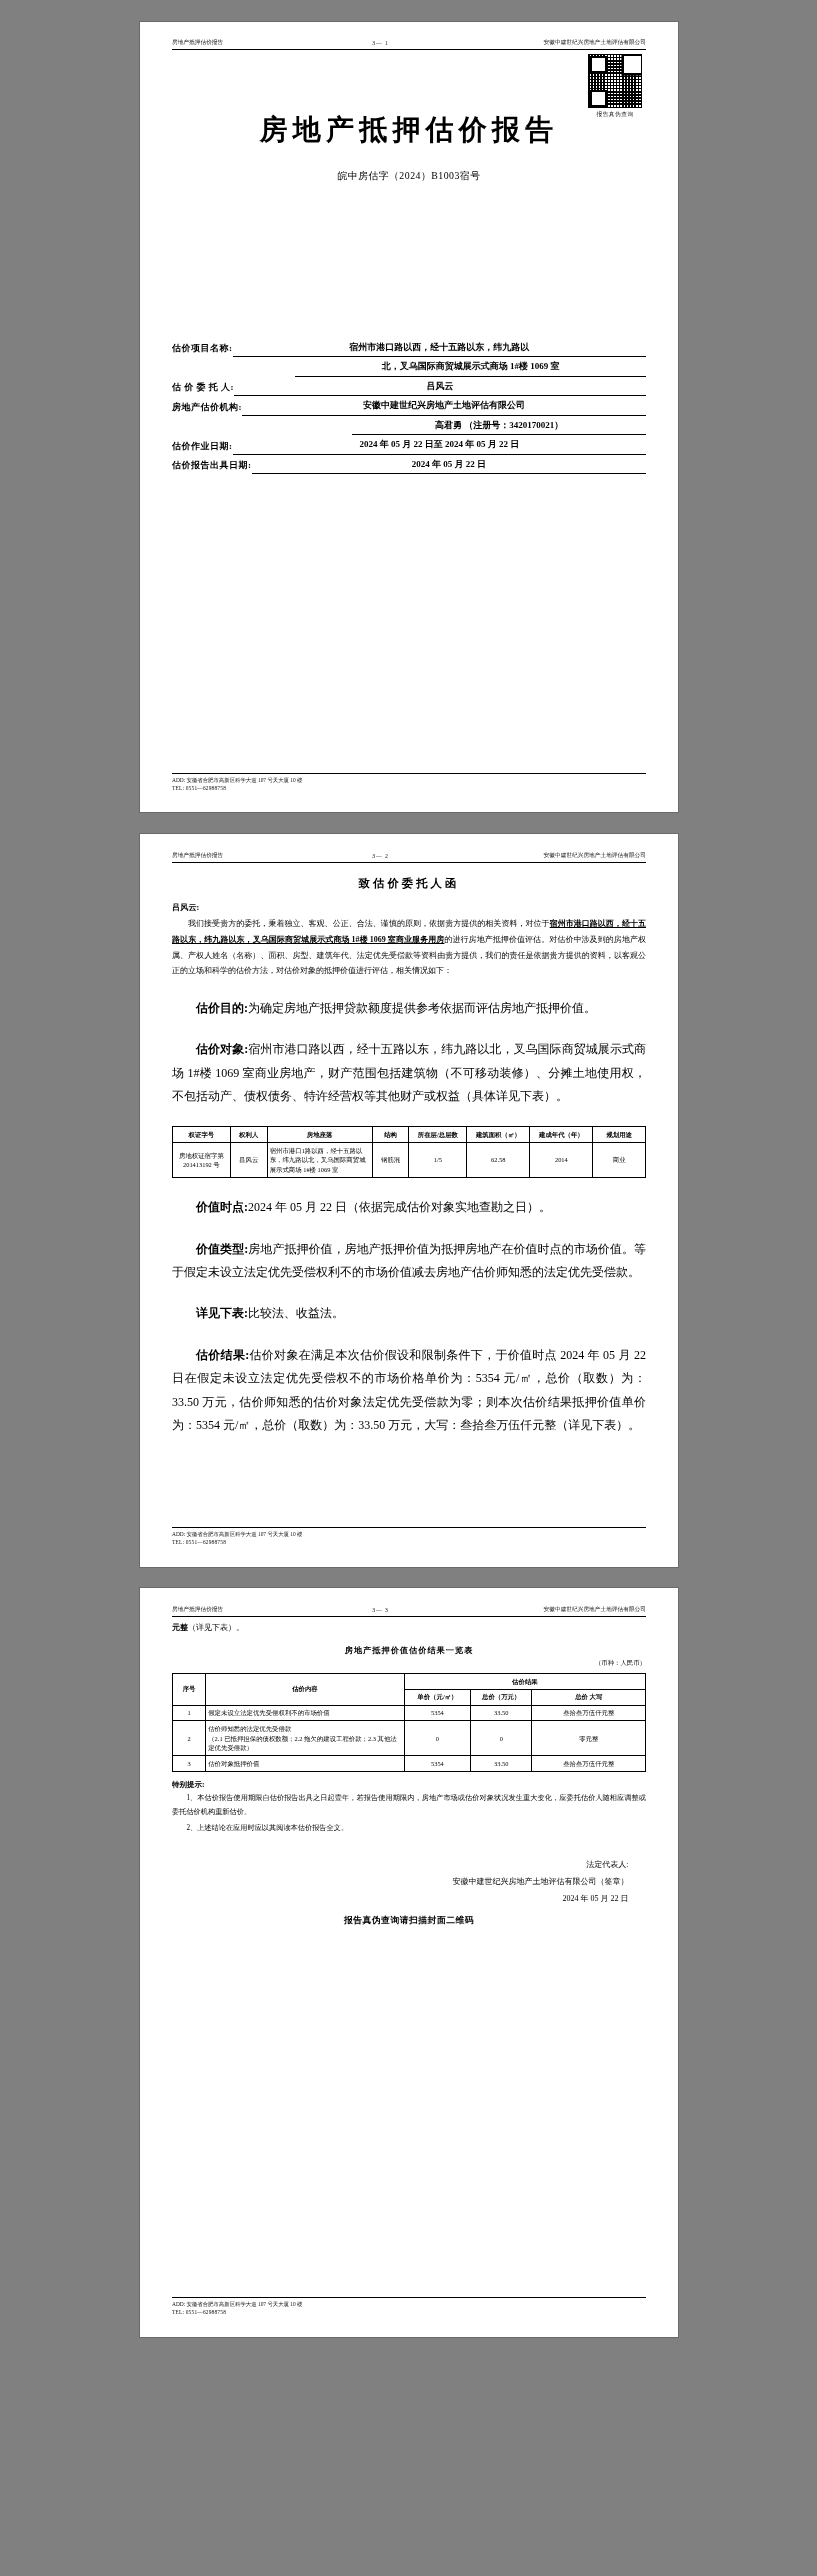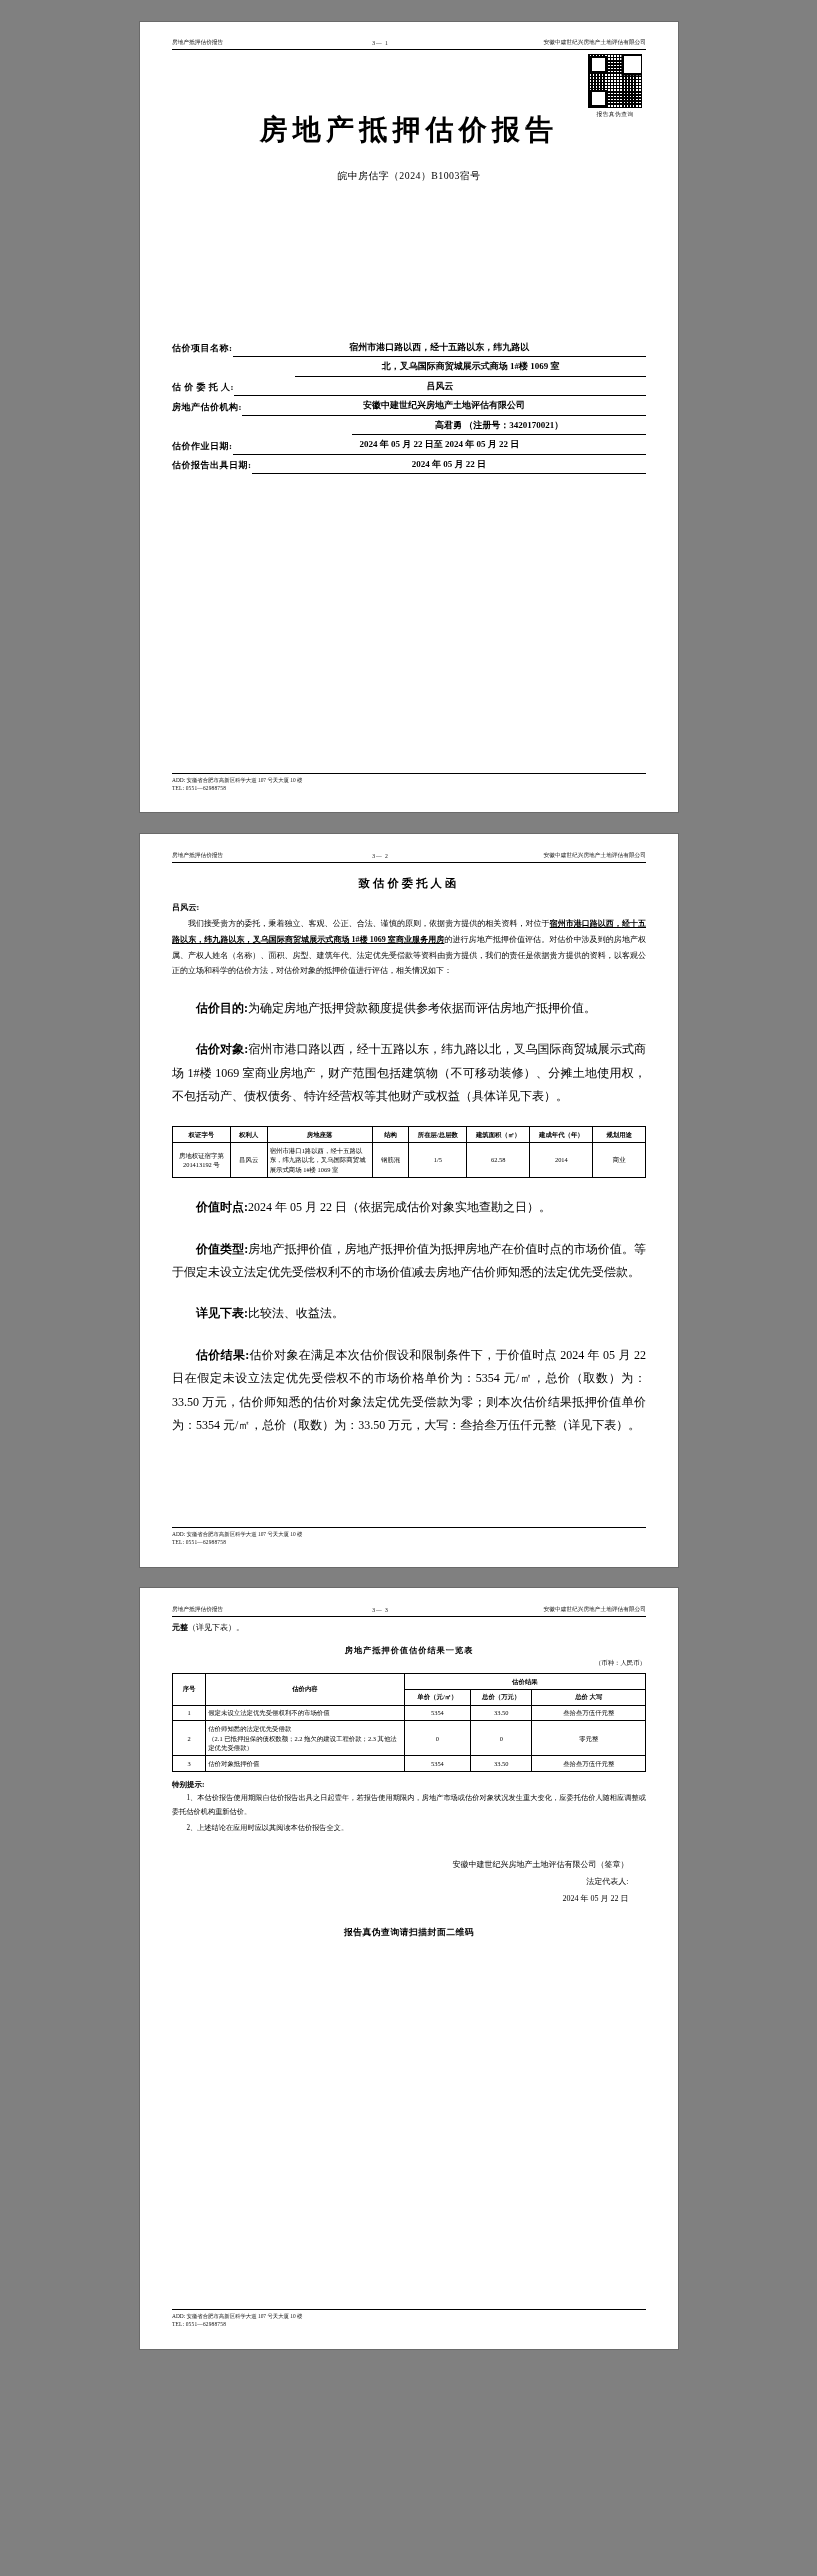--- a/index.html
+++ b/index.html
@@ -167,21 +167,21 @@
     margin-top:21.6px;
     font-size:8px;
     line-height:2.1;
     text-align:right;
   }
   .sign-block .sline { padding-right:17.5px; }
   .final-line {
     text-align:center;
     font-size:8.8px;
     font-weight:bold;
-    margin-top:19px;
+    margin-top:7px;
     letter-spacing:0.5px;
   }
   .tall-gap { height:289px; }
   .mid-gap { height:62px; }
 </style>
 </head>
 <body>
 
 <div class="doc">
 
@@ -369,22 +369,22 @@
           <td>叁拾叁万伍仟元整</td>
         </tr>
       </tbody>
     </table>
 
     <div class="note-h">特别提示:</div>
     <p class="note-p">1、本估价报告使用期限自估价报告出具之日起壹年，若报告使用期限内，房地产市场或估价对象状况发生重大变化，应委托估价人随相应调整或委托估价机构重新估价。</p>
     <p class="note-p">2、上述结论在应用时应以其阅读本估价报告全文。</p>
 
     <div class="sign-block">
+      <div class="sline">法定代表人:</div>
       <div class="sline">安徽中建世纪兴房地产土地评估有限公司（签章）</div>
-      <div class="sline">法定代表人:</div>
       <div class="sline">2024 年 05 月 22 日</div>
     </div>
 
     <div class="final-line">报告真伪查询请扫描封面二维码</div>
 
     <div class="tall-gap" style="height:361px"></div>
 
     <div class="addr">
       <div>ADD: 安徽省合肥市高新区科学大道 107 号天఩大厦 10 楼</div>
       <div class="l2">TEL: 0551—62988758</div>

